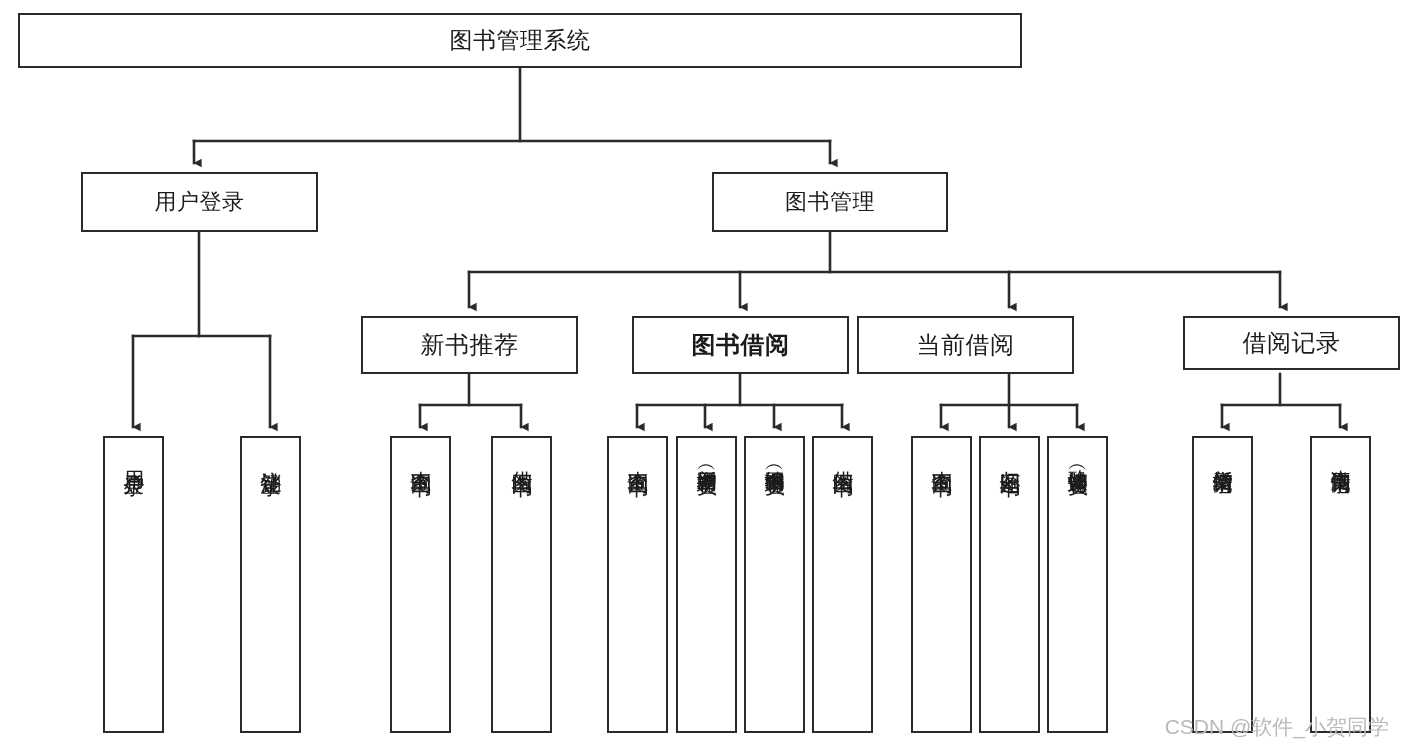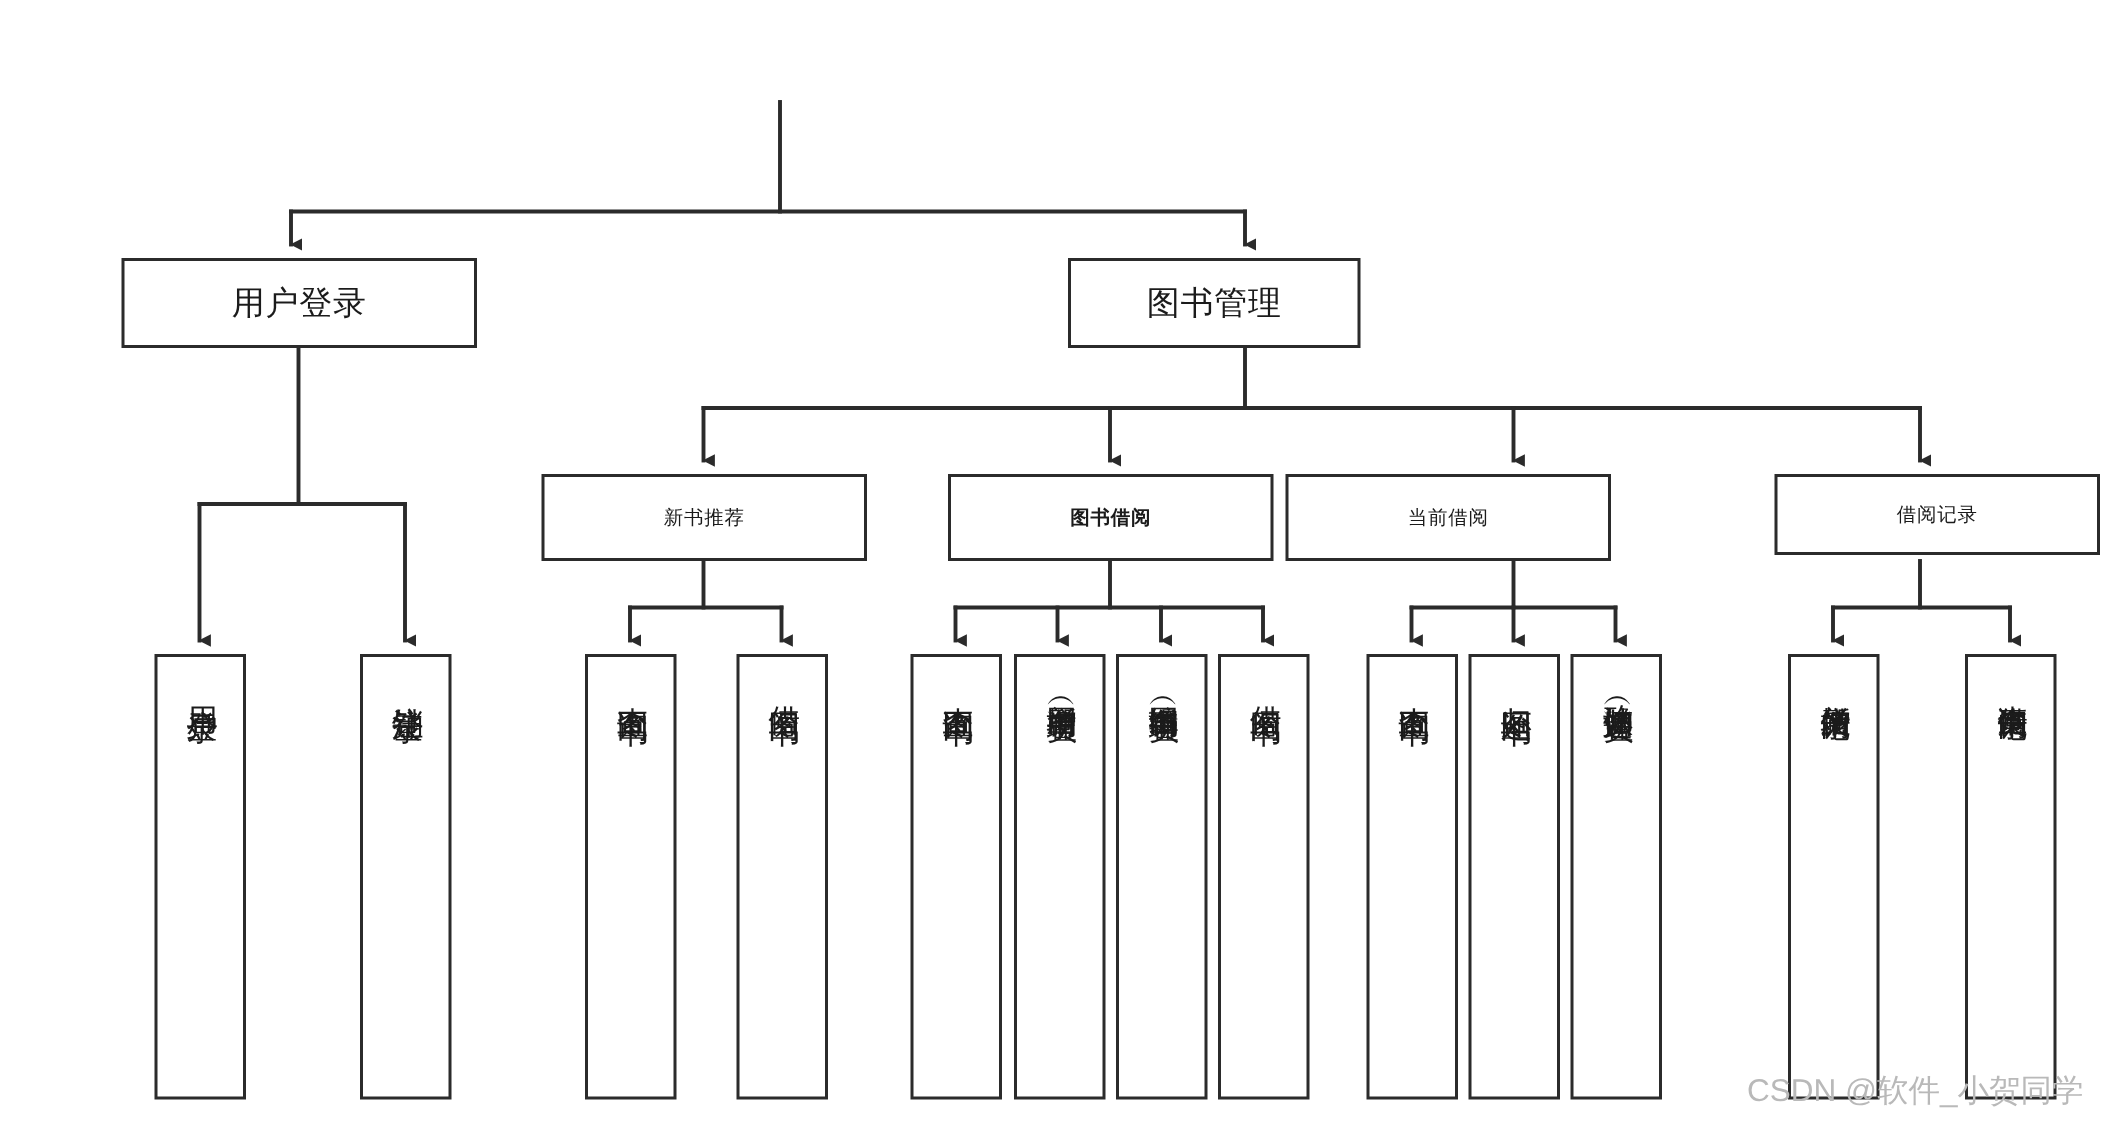--- a/index.html
+++ b/index.html
@@ -43,21 +43,21 @@
     line-height: 1.25;
     white-space: nowrap;
   }
   .node-root {
     font-size: 23px;
   }
   .node-l2 {
     font-size: 22px;
   }
   .node-l3 {
-    font-size: 13px;
+    font-size: 24px;
   }
   .node-leaf {
     align-items: flex-start;
     padding-top: 16px;
   }
   .node-leaf .node-label {
     writing-mode: vertical-rl;
     text-orientation: upright;
     font-size: 21px;
     line-height: 1.18;
@@ -127,26 +127,29 @@
       <path d="M1009,405 L1009,427" marker-end="url(#arrowhead)"></path>
       <path d="M1077,405 L1077,427" marker-end="url(#arrowhead)"></path>
 
       <path d="M1280,374 L1280,405"></path>
       <path d="M1222,405 L1340,405"></path>
       <path d="M1222,405 L1222,427" marker-end="url(#arrowhead)"></path>
       <path d="M1340,405 L1340,427" marker-end="url(#arrowhead)"></path>
     </g>
   </svg>
 
+  <div class="node node-root" style="left:18px; top:13px; width:1004px; height:55px;">
+    <span class="node-label">图书管理系统</span>
+  </div>
 
   <div class="node node-l2" style="left:81px; top:172px; width:237px; height:60px;">
     <span class="node-label">用户登录</span>
   </div>
 
-  <div class="node node-l2" style="left:712px; top:172px; width:195px; height:60px;">
+  <div class="node node-l2" style="left:712px; top:172px; width:236px; height:60px;">
     <span class="node-label">图书管理</span>
   </div>
 
   <div class="node node-l3" style="left:361px; top:316px; width:217px; height:58px;">
     <span class="node-label">新书推荐</span>
   </div>
 
   <div class="node node-l3" style="left:632px; top:316px; width:217px; height:58px;font-weight:bold;">
     <span class="node-label">图书借阅</span>
   </div>

